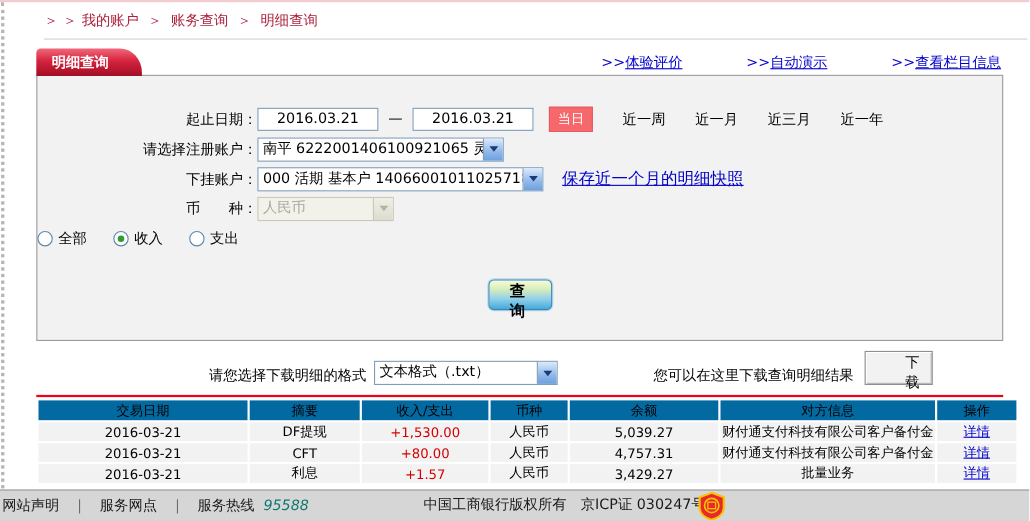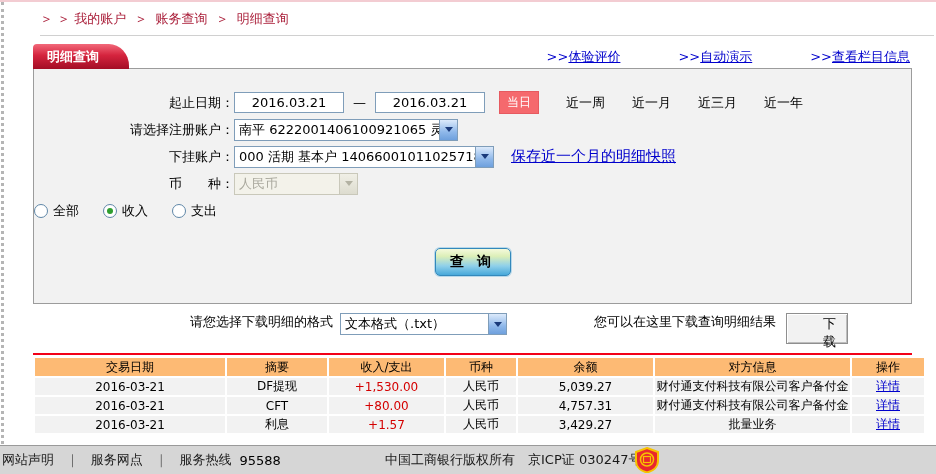--- a/index.html
+++ b/index.html
@@ -12,21 +12,21 @@
   .bc-sep{margin:0 4px;}
   .bc-rule{margin:7px 2px 0 40px;border-top:1px solid #d0d0d0;height:0;}
   
   .content{position:relative;margin:10px 0 0 33px;width:879px;}
   .tab-row{position:relative;height:22px;}
   .tab{position:absolute;left:0;bottom:-1px;background:linear-gradient(180deg,#f2697a 0%,#d5243e 45%,#a30d25 100%);color:#fff;font-weight:bold;font-size:13px;padding:4px 30px 3px 14px;border-top-left-radius:4px;border-top-right-radius:20px 22px;cursor:pointer;}
   .top-links{position:absolute;right:2px;top:2px;display:flex;gap:58px;font-size:13px;}
   .top-links a{color:#0000cc;text-decoration:none;cursor:pointer;}
   .top-links .lt{text-decoration:underline;}
   
-  .panel{border:1px solid #9c9c9c;background:#f2f2f2;padding:20px 0 27px 0;}
+  .panel{border:1px solid #9c9c9c;background:#f2f2f2;padding:26px 0 27px 0;}
   .frow{display:flex;align-items:center;height:27px;font-size:13px;color:#000;}
   .flabel{width:200px;text-align:right;flex:none;}
   .date-input{width:108px;height:19px;border:1px solid #7f9db9;font-size:13px;text-align:center;font-family:inherit;background:#fff;padding:0;}
   .dash{margin:0 9px;}
   .today-btn{margin-left:14px;background:#f5696d;border:1px solid #e65a60;color:#fff;font-size:12px;padding:2px 7px;cursor:pointer;}
   .quick{margin-left:27px;cursor:pointer;}
   
   .select{display:flex;align-items:stretch;background:#fff;border:1px solid #7f9db9;height:20px;cursor:pointer;box-sizing:content-box;}
   .sel-text{flex:1;font-size:13px;line-height:20px;padding-left:4px;white-space:nowrap;overflow:hidden;}
   .sel-btn{flex:none;width:17px;background:linear-gradient(180deg,#dceafb 0%,#8fb8ea 60%,#6ea0dd 100%);border-left:1px solid #7f9db9;display:flex;align-items:center;justify-content:center;}
@@ -36,39 +36,39 @@
   .select.disabled .sel-text{color:#a9a89d;}
   .select.disabled .sel-btn{background:linear-gradient(180deg,#f0efe6 0%,#dddccf 100%);border-left:1px solid #c9c8ba;}
   .select.disabled .tri{border-top-color:#b3b2a3;}
   .snap-link{margin-left:17px;color:#0000cc;text-decoration:underline;cursor:pointer;font-size:15px;}
   
   .radio-opt{display:flex;align-items:center;cursor:pointer;}
   .radio-opt + .radio-opt{margin-left:24px;}
   .radio{width:12px;height:12px;border:1px solid #5f87a8;border-radius:50%;background:#fff;margin-right:5px;position:relative;}
   .radio.on::after{content:"";position:absolute;left:3px;top:3px;width:6px;height:6px;border-radius:50%;background:#2f9e2f;}
   
-  .query-btn{display:block;margin:24px auto 0;width:76px;height:28px;font-family:inherit;font-size:14px;font-weight:bold;color:#000;background:linear-gradient(180deg,#f5fadc 0%,#dcefb8 28%,#8fd0ea 65%,#47a8da 100%);border:1px solid #3388bb;border-radius:5px;box-shadow:0 0 0 1px #b7d8ea;cursor:pointer;letter-spacing:4px;}
-  
-  .download-row{display:flex;align-items:flex-start;margin-top:9px;padding-left:157px;font-size:13px;}
+  .query-btn{display:block;margin:24px auto 0;width:58px;height:28px;font-family:inherit;font-size:14px;font-weight:bold;color:#000;background:linear-gradient(180deg,#f5fadc 0%,#dcefb8 28%,#8fd0ea 65%,#47a8da 100%);border:1px solid #3388bb;border-radius:5px;box-shadow:0 0 0 1px #b7d8ea;cursor:pointer;letter-spacing:4px;}
+  
+  .download-row{display:flex;align-items:flex-end;margin-top:9px;padding-left:157px;font-size:13px;}
   .dl-fmt-select{margin-left:7px;}
   .dl-hint{margin-left:87px;}
   .dl-btn{margin-left:10px;width:62px;height:31px;font-family:inherit;font-size:13px;background:#f2f2f2;border:1px solid #8f8f8f;box-shadow:inset 1px 1px 0 #fff,inset -1px -1px 0 #bdbdbd;cursor:pointer;padding-left:31px;}
   .red-rule{margin-top:9px;border-top:2px solid #f20018;height:0;}
   
   table.results{margin-top:1px;border-collapse:separate;border-spacing:2px;width:881px;font-size:12px;table-layout:fixed;}
-  table.results th{background:#fdba74;font-weight:normal;height:18px;text-align:center;padding:0;}
+  table.results th{background:#0369a1;font-weight:normal;height:18px;text-align:center;padding:0;}
   table.results td{background:#f2f2f2;height:17px;text-align:center;padding:0;white-space:nowrap;overflow:hidden;}
   td.amount{color:#d40000;}
   td.action a{color:#0000cc;text-decoration:underline;cursor:pointer;}
   
   .footer{position:absolute;left:0;right:0;bottom:0;height:28px;background:#d6d6d6;border-top:1px solid #9a9a9a;font-size:13px;color:#1a1a1a;display:flex;align-items:center;}
   .footer-left{margin-left:2px;display:flex;align-items:center;white-space:nowrap;}
   .f-sep{margin:0 12px;color:#555;}
   .f-link{cursor:pointer;}
-  .hotline-num{color:#000000;margin-left:8px;}
+  .hotline-num{color:#0f766e;margin-left:8px;font-style:italic;}
   .copyright{position:absolute;left:385px;top:0;line-height:28px;white-space:nowrap;}
   .badge{position:absolute;left:634px;top:1px;width:26px;height:26px;}
 </style>
 </head>
 <body>
 
 <div class="page">
   <div class="left-dots"></div>
 
   <div class="breadcrumb">

